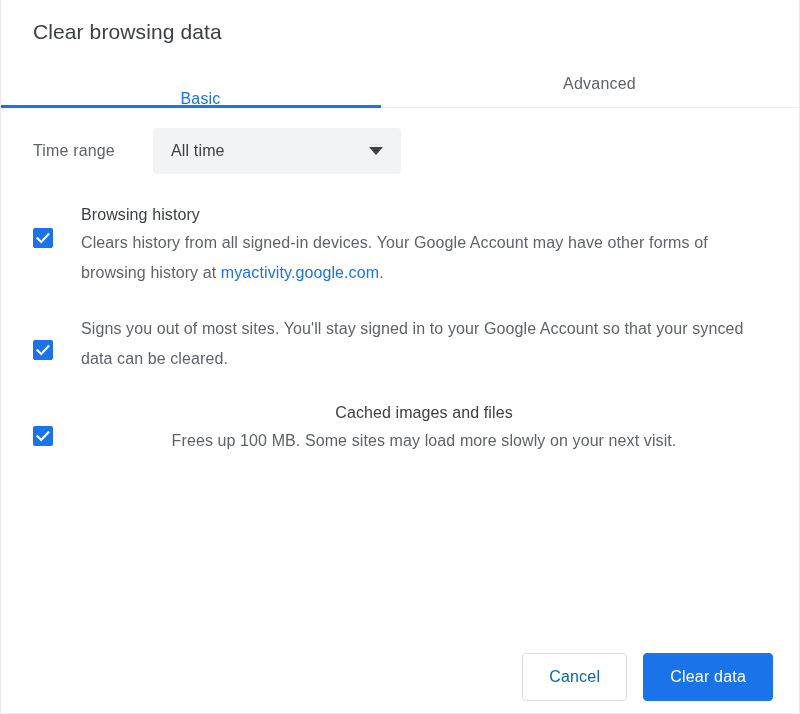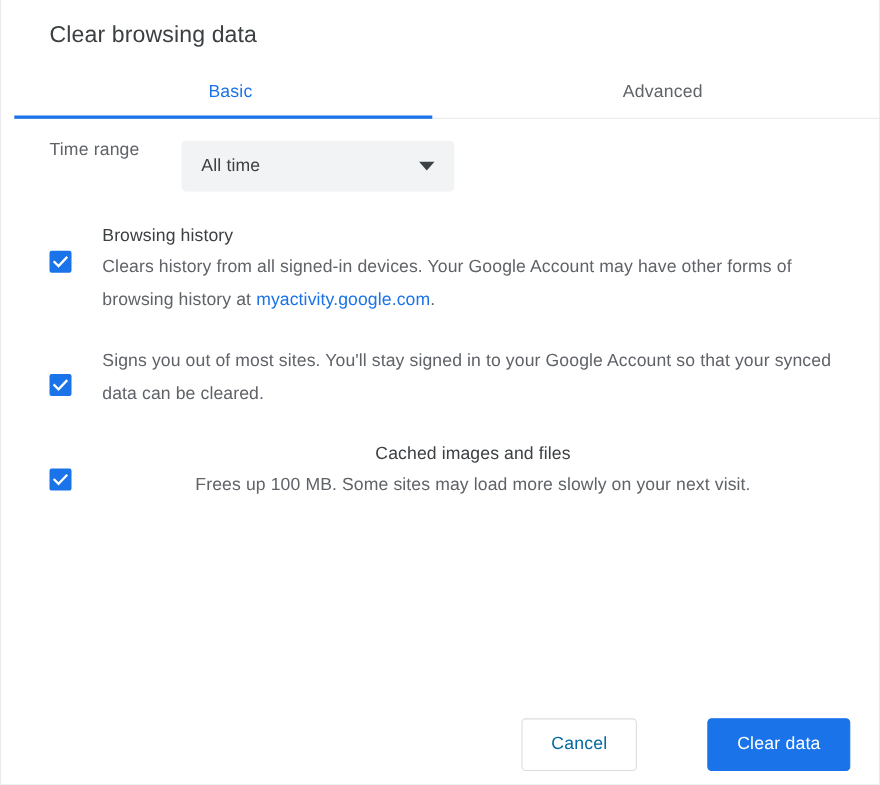--- a/index.html
+++ b/index.html
@@ -19,21 +19,20 @@
     position: relative;
     width: 800px;
     height: 714px;
     box-sizing: border-box;
     background: #ffffff;
     border-left: 1px solid #e8eaed;
     border-right: 1px solid #e8eaed;
     border-bottom: 1px solid #e8eaed;
     display: flex;
     flex-direction: column;
-    padding-left: 12px;
   }
 
   
   .dialog-title {
     font-size: 21px;
     color: #3c4043;
     font-weight: 400;
     padding: 18px 0 0 32px;
     line-height: 28px;
     letter-spacing: 0.1px;
@@ -55,20 +54,21 @@
     letter-spacing: 0.2px;
     color: #5f6368;
     cursor: pointer;
     user-select: none;
     height: 48px;
     box-sizing: border-box;
   }
   .tab.active {
     color: #1a73e8;
     font-weight: 500;
+    align-items: flex-end;
   }
   .tabs-divider {
     position: absolute;
     left: 0;
     right: 0;
     bottom: 0;
     height: 1px;
     background: #e8eaed;
   }
   .tab-indicator {
@@ -83,20 +83,21 @@
   
   .dialog-body {
     flex: 1 1 auto;
     padding: 0 32px;
     position: relative;
   }
 
   
   .time-range-row {
     display: flex;
+    align-items: center;
     margin-top: 20px;
   }
   .time-range-label {
     font-size: 16px;
     color: #5f6368;
     letter-spacing: 0.15px;
     width: 120px;
   }
   .select-wrap {
     position: relative;
@@ -209,21 +210,20 @@
     color: #0369a1;
     border: 1px solid #dadce0;
     padding: 0 26px;
     margin-right: 16px;
   }
   .btn-primary {
     background: #1a73e8;
     color: #ffffff;
     border: 1px solid #1a73e8;
     padding: 0 26px;
-    margin-left: 48px;
   }
 </style>
 </head>
 <body>
 
 <div class="dialog">
 
   <div class="dialog-title">Clear browsing data</div>
 
   <div class="tabs">

